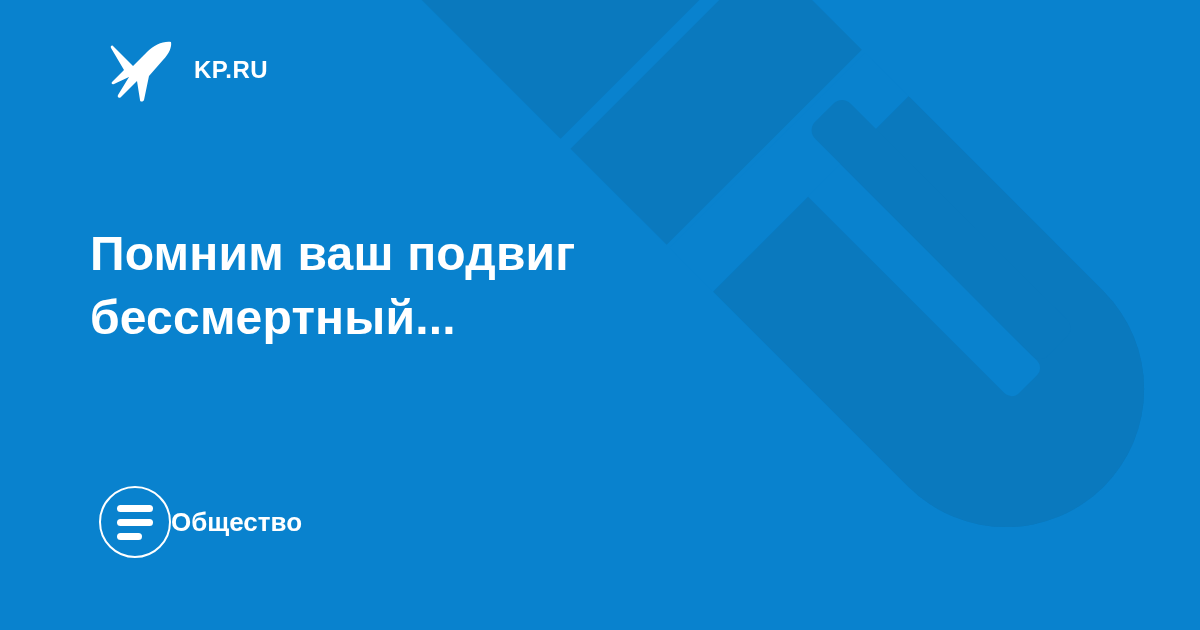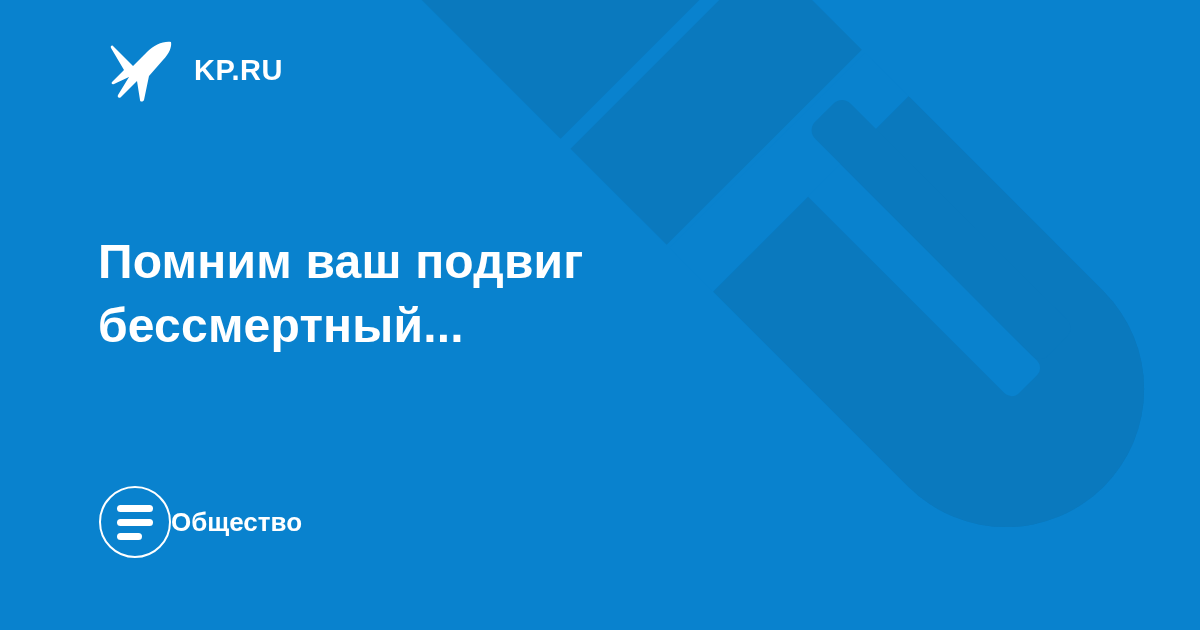--- a/index.html
+++ b/index.html
@@ -41,34 +41,34 @@
     gap: 22px;
     z-index: 2;
   }
   .brand-mark {
     width: 62px;
     height: 64px;
     display: block;
   }
   .brand-name {
     color: #ffffff;
-    font-size: 29px;
+    font-size: 24px;
     font-weight: bold;
     letter-spacing: 0.5px;
     line-height: 1;
     white-space: nowrap;
   }
 
   
   .headline {
     position: absolute;
     left: 90px;
     top: 222px;
     width: 640px;
-    margin: 8px;
+    margin: 0;
     color: #ffffff;
     font-size: 48px;
     font-weight: 600;
     line-height: 64px;
     letter-spacing: 0.2px;
     z-index: 2;
   }
 
   
   .category {

